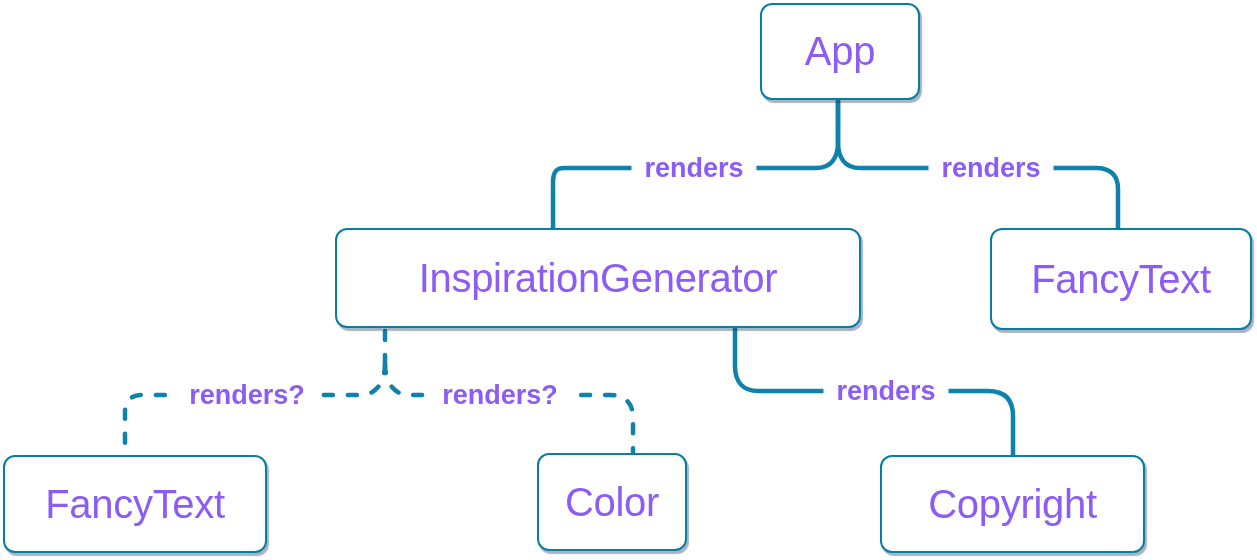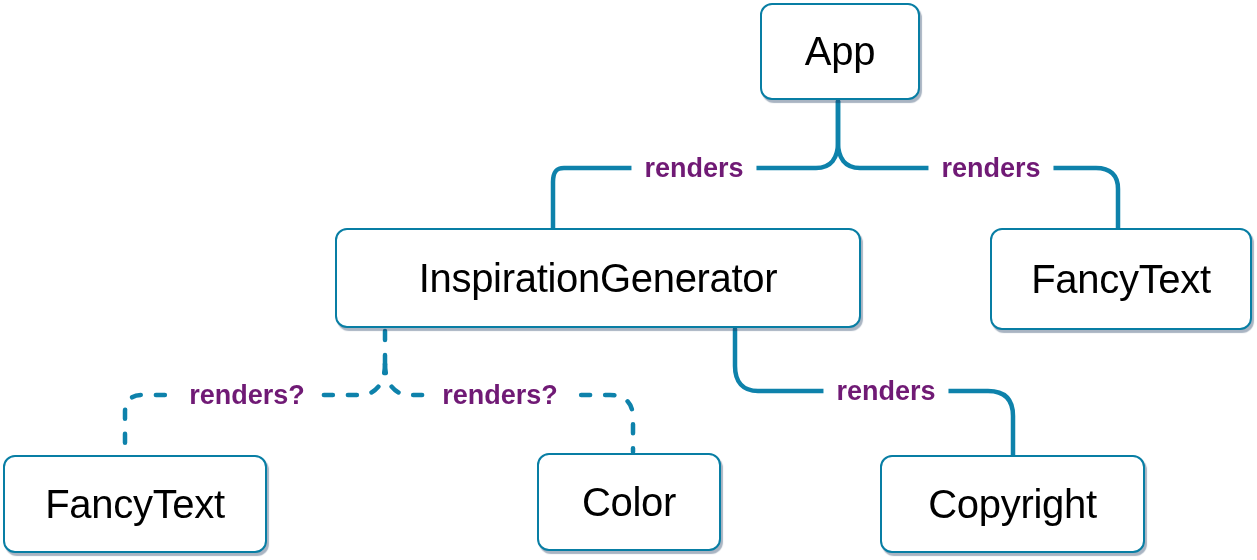--- a/index.html
+++ b/index.html
@@ -28,38 +28,38 @@
   .node {
     position: absolute;
     box-sizing: border-box;
     background: #ffffff;
     border: 2.5px solid #087ea4;
     border-radius: 12px;
     box-shadow: 2px 3px 1px rgba(30, 58, 95, 0.38);
     display: flex;
     align-items: center;
     justify-content: center;
-    color: #000000;
+    color: #8b5cf6;
     font-size: 40px;
     font-weight: 400;
     letter-spacing: -0.3px;
     white-space: nowrap;
   }
   .node-app        { left: 760px;  top: 3px;   width: 160px; height: 97px;  }
   .node-insp       { left: 335px;  top: 228px; width: 526px; height: 100px; }
   .node-fancy-top  { left: 990px;  top: 228px; width: 262px; height: 102px; }
   .node-fancy-bot  { left: 3px;    top: 455px; width: 264px; height: 98px;  }
-  .node-color      { left: 537px;  top: 453px; width: 184px; height: 98px;  }
+  .node-color      { left: 537px;  top: 453px; width: 150px; height: 98px;  }
   .node-copyright  { left: 880px;  top: 455px; width: 265px; height: 98px;  }
   .edge-label {
     position: absolute;
     transform: translate(-50%, -50%);
     background: #ffffff;
     padding: 0 13px;
-    color: #701a75;
+    color: #8b5cf6;
     font-size: 27px;
     font-weight: 700;
     white-space: nowrap;
     line-height: 1.2;
   }
   .lbl-renders-left   { left: 694px; top: 168px; }
   .lbl-renders-right  { left: 991px; top: 168px; }
   .lbl-renders-copy   { left: 886px; top: 391px; }
   .lbl-rendersq-left  { left: 247px; top: 395px; }
   .lbl-rendersq-right { left: 500px; top: 395px; }

